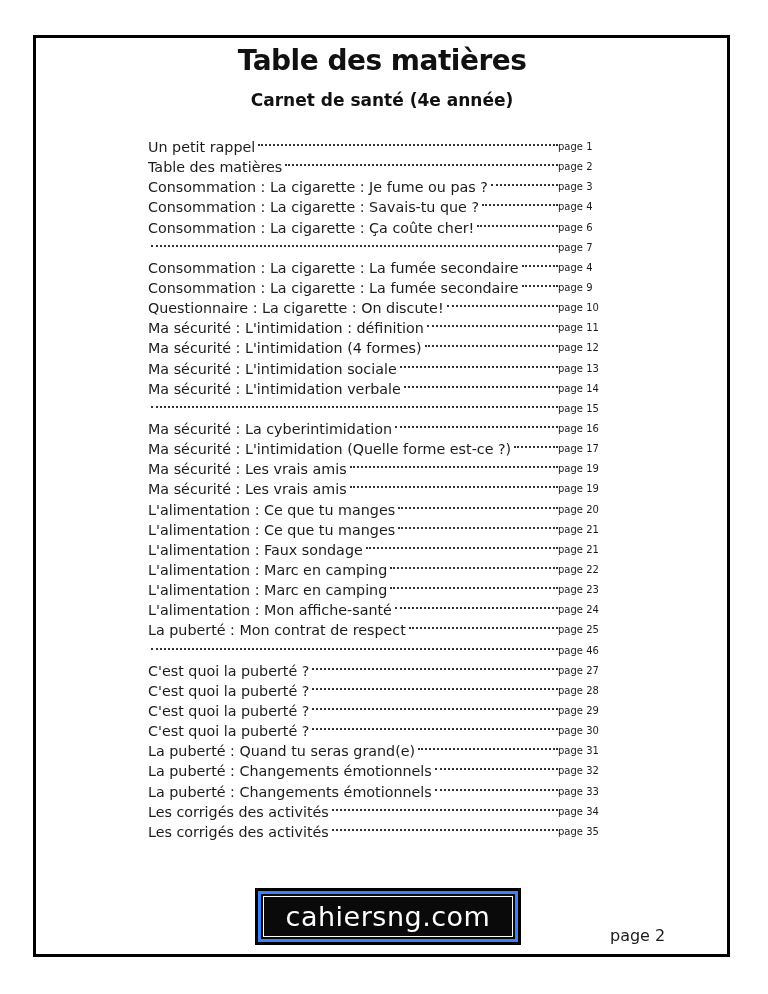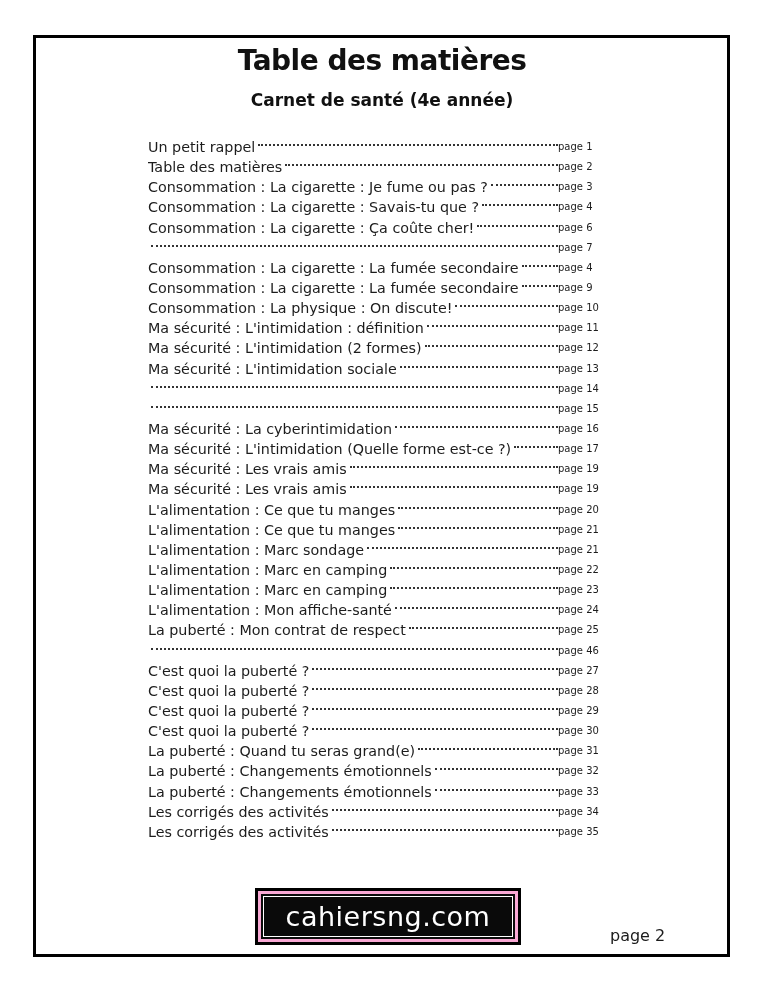--- a/index.html
+++ b/index.html
@@ -79,21 +79,21 @@
     text-align: left;
   }
 
   .brandbox {
     position: absolute;
     left: 255px; top: 888px;
     width: 266px; height: 57px;
     box-sizing: border-box;
     border: 3px solid #000000;
     padding: 3px;
-    background: #f9a8d4;
+    background: #3b82f6;
   }
   .brandbox-inner {
     width: 100%; height: 100%;
     box-sizing: border-box;
     background: #0a0a0a;
     box-shadow: inset 0 0 0 2px #0a0a0a, inset 0 0 0 3px #ffffff;
     display: flex;
     align-items: center;
     justify-content: center;
   }
@@ -166,44 +166,45 @@
     <span class="toc-page">page 4</span>
   </div>
 
   <div class="toc-row">
     <span class="toc-title">Consommation : La cigarette : La fumée secondaire</span>
     <span class="toc-leader"></span>
     <span class="toc-page">page 9</span>
   </div>
 
   <div class="toc-row">
-    <span class="toc-title">Consommation : La physique : On discute!</span>
+    <span class="toc-title">Questionnaire : La cigarette : On discute!</span>
     <span class="toc-leader"></span>
     <span class="toc-page">page 10</span>
   </div>
 
   <div class="toc-row">
     <span class="toc-title">Ma sécurité : L'intimidation : définition</span>
     <span class="toc-leader"></span>
     <span class="toc-page">page 11</span>
   </div>
 
   <div class="toc-row">
-    <span class="toc-title">Ma sécurité : L'intimidation (2 formes)</span>
+    <span class="toc-title">Ma sécurité : L'intimidation (4 formes)</span>
     <span class="toc-leader"></span>
     <span class="toc-page">page 12</span>
   </div>
 
   <div class="toc-row">
     <span class="toc-title">Ma sécurité : L'intimidation sociale</span>
     <span class="toc-leader"></span>
     <span class="toc-page">page 13</span>
   </div>
 
   <div class="toc-row">
+    <span class="toc-title">Ma sécurité : L'intimidation verbale</span>
     <span class="toc-leader"></span>
     <span class="toc-page">page 14</span>
   </div>
 
   <div class="toc-row">
     <span class="toc-leader"></span>
     <span class="toc-page">page 15</span>
   </div>
 
   <div class="toc-row">
@@ -236,21 +237,21 @@
     <span class="toc-page">page 20</span>
   </div>
 
   <div class="toc-row">
     <span class="toc-title">L'alimentation : Ce que tu manges</span>
     <span class="toc-leader"></span>
     <span class="toc-page">page 21</span>
   </div>
 
   <div class="toc-row">
-    <span class="toc-title">L'alimentation : Marc sondage</span>
+    <span class="toc-title">L'alimentation : Faux sondage</span>
     <span class="toc-leader"></span>
     <span class="toc-page">page 21</span>
   </div>
 
   <div class="toc-row">
     <span class="toc-title">L'alimentation : Marc en camping</span>
     <span class="toc-leader"></span>
     <span class="toc-page">page 22</span>
   </div>
 

